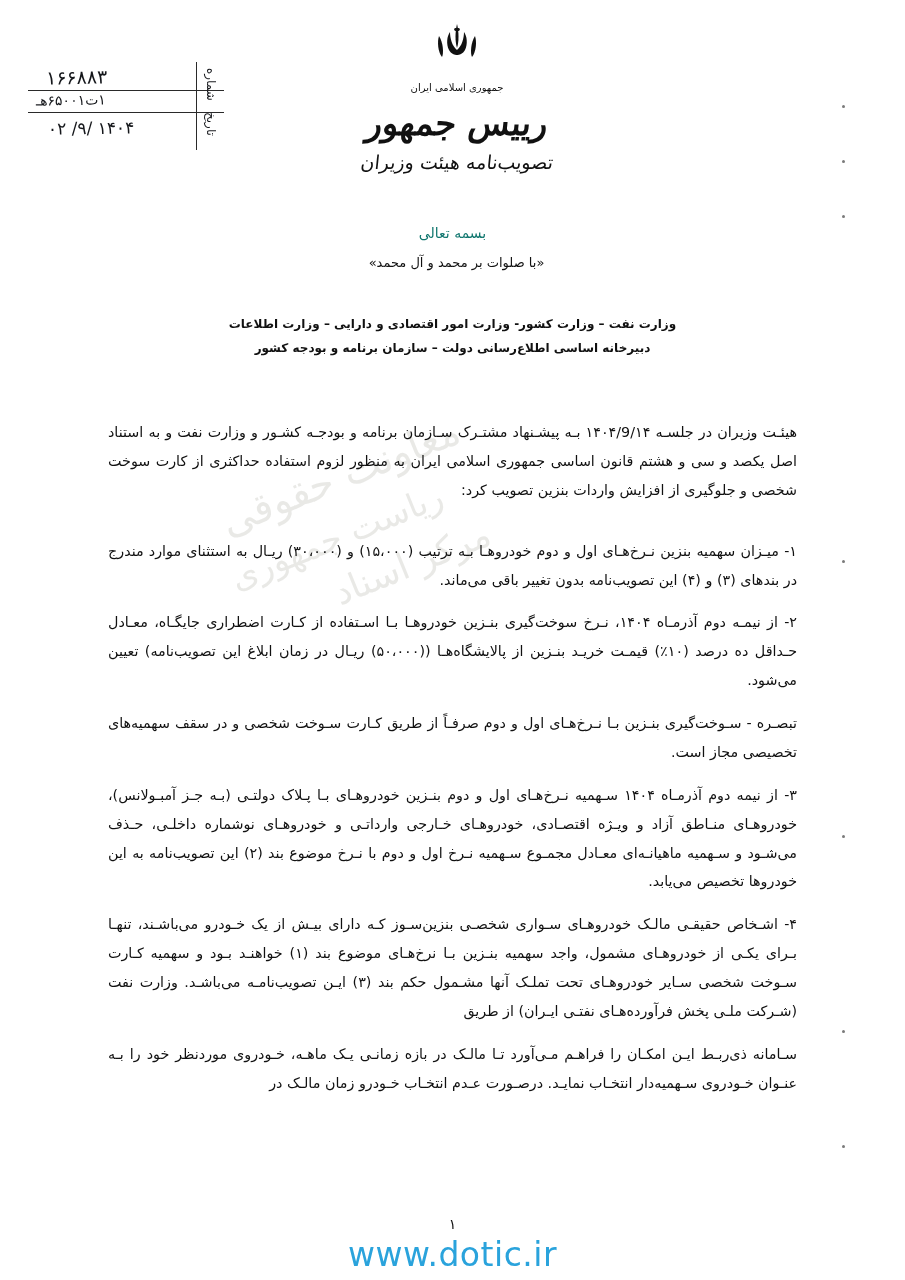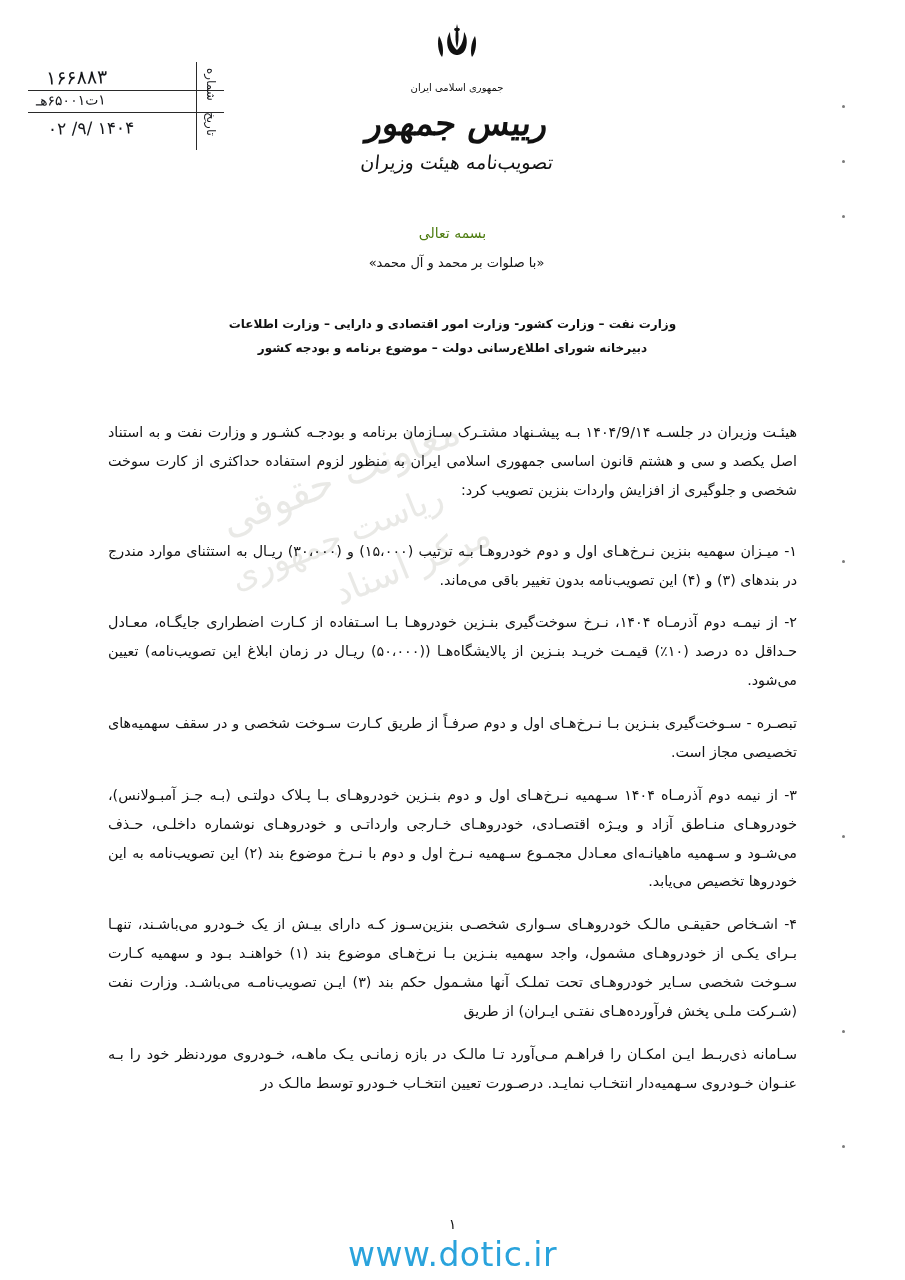--- a/index.html
+++ b/index.html
@@ -125,21 +125,21 @@
     color:#111;
     transform:skewX(-6deg);
   }
 
   .basmala{
     position:absolute;
     top:225px;
     left:0;right:0;
     text-align:center;
     font-size:14px;
-    color:#4d7c0f;
+    color:#0f766e;
   }
   .salavat{
     position:absolute;
     top:255px;
     left:8px;right:0;
     text-align:center;
     font-size:13px;
     color:#111;
   }
 
@@ -252,38 +252,38 @@
     <div class="emblem-caption">جمهوری اسلامی ایران</div>
     <div class="title-script">رییس جمهور</div>
     <div class="subtitle-script">تصویب‌نامه هیئت وزیران</div>
   </div>
 
   <div class="basmala">بسمه تعالی</div>
   <div class="salavat">«با صلوات بر محمد و آل محمد»</div>
 
   <div class="addressee">
     <div>وزارت نفت – وزارت کشور- وزارت امور اقتصادی و دارایی – وزارت اطلاعات</div>
-    <div>دبیرخانه شورای اطلاع‌رسانی دولت – موضوع برنامه و بودجه کشور</div>
+    <div>دبیرخانه اساسی اطلاع‌رسانی دولت – سازمان برنامه و بودجه کشور</div>
   </div>
 
   <div class="watermark">
     <div class="w1">معاونت حقوقی</div>
     <div class="w2">ریاست جمهوری</div>
     <div class="w3">مرکز اسناد</div>
   </div>
 
   <div class="body">
     <p>هیئـت وزیران در جلسـه ۱۴۰۴/9/۱۴ بـه پیشـنهاد مشتـرک سـازمان برنامه و بودجـه کشـور و وزارت نفت و به استناد اصل یکصد و سی و هشتم قانون اساسی جمهوری اسلامی ایران به منظور لزوم استفاده حداکثری از کارت سوخت شخصی و جلوگیری از افزایش واردات بنزین تصویب کرد:</p>
     <div class="gap"></div>
     <p>۱- میـزان سهمیه بنزین نـرخ‌هـای اول و دوم خودروهـا بـه ترتیب (۱۵،۰۰۰) و (۳۰،۰۰۰) ریـال به استثنای موارد مندرج در بندهای (۳) و (۴) این تصویب‌نامه بدون تغییر باقی می‌ماند.</p>
     <p>۲- از نیمـه دوم آذرمـاه ۱۴۰۴، نـرخ سوخت‌گیری بنـزین خودروهـا بـا اسـتفاده از کـارت اضطراری جایگـاه، معـادل حـداقل ده درصد (۱۰٪) قیمـت خریـد بنـزین از پالایشگاه‌هـا ((۵۰،۰۰۰) ریـال در زمان ابلاغ این تصویب‌نامه) تعیین می‌شود.</p>
     <p>تبصـره - سـوخت‌گیری بنـزین بـا نـرخ‌هـای اول و دوم صرفـاً از طریق کـارت سـوخت شخصی و در سقف سهمیه‌های تخصیصی مجاز است.</p>
     <p>۳- از نیمه دوم آذرمـاه ۱۴۰۴ سـهمیه نـرخ‌هـای اول و دوم بنـزین خودروهـای بـا پـلاک دولتـی (بـه جـز آمبـولانس)، خودروهـای منـاطق آزاد و ویـژه اقتصـادی، خودروهـای خـارجی وارداتـی و خودروهـای نوشماره داخلـی، حـذف می‌شـود و سـهمیه ماهیانـه‌ای معـادل مجمـوع سـهمیه نـرخ اول و دوم با نـرخ موضوع بند (۲) این تصویب‌نامه به این خودروها تخصیص می‌یابد.</p>
     <p>۴- اشـخاص حقیقـی مالـک خودروهـای سـواری شخصـی بنزین‌سـوز کـه دارای بیـش از یک خـودرو می‌باشـند، تنهـا بـرای یکـی از خودروهـای مشمول، واجد سهمیه بنـزین بـا نرخ‌هـای موضوع بند (۱) خواهنـد بـود و سهمیه کـارت سـوخت شخصی سـایر خودروهـای تحت تملـک آنها مشـمول حکم بند (۳) ایـن تصویب‌نامـه می‌باشـد. وزارت نفت (شـرکت ملـی پخش فرآورده‌هـای نفتـی ایـران) از طریق</p>
-    <p>سـامانه ذی‌ربـط ایـن امکـان را فراهـم مـی‌آورد تـا مالـک در بازه زمانـی یـک ماهـه، خـودروی موردنظر خود را بـه عنـوان خـودروی سـهمیه‌دار انتخـاب نمایـد. درصـورت تعیین انتخـاب خـودرو توسط مالـک در</p>
+    <p>سـامانه ذی‌ربـط ایـن امکـان را فراهـم مـی‌آورد تـا مالـک در بازه زمانـی یـک ماهـه، خـودروی موردنظر خود را بـه عنـوان خـودروی سـهمیه‌دار انتخـاب نمایـد. درصـورت عـدم انتخـاب خـودرو زمان مالـک در</p>
   </div>
 
   <div class="edge-dot" style="top:105px"></div>
   <div class="edge-dot" style="top:160px"></div>
   <div class="edge-dot" style="top:215px"></div>
   <div class="edge-dot" style="top:560px"></div>
   <div class="edge-dot" style="top:835px"></div>
   <div class="edge-dot" style="top:1030px"></div>
   <div class="edge-dot" style="top:1145px"></div>
 

